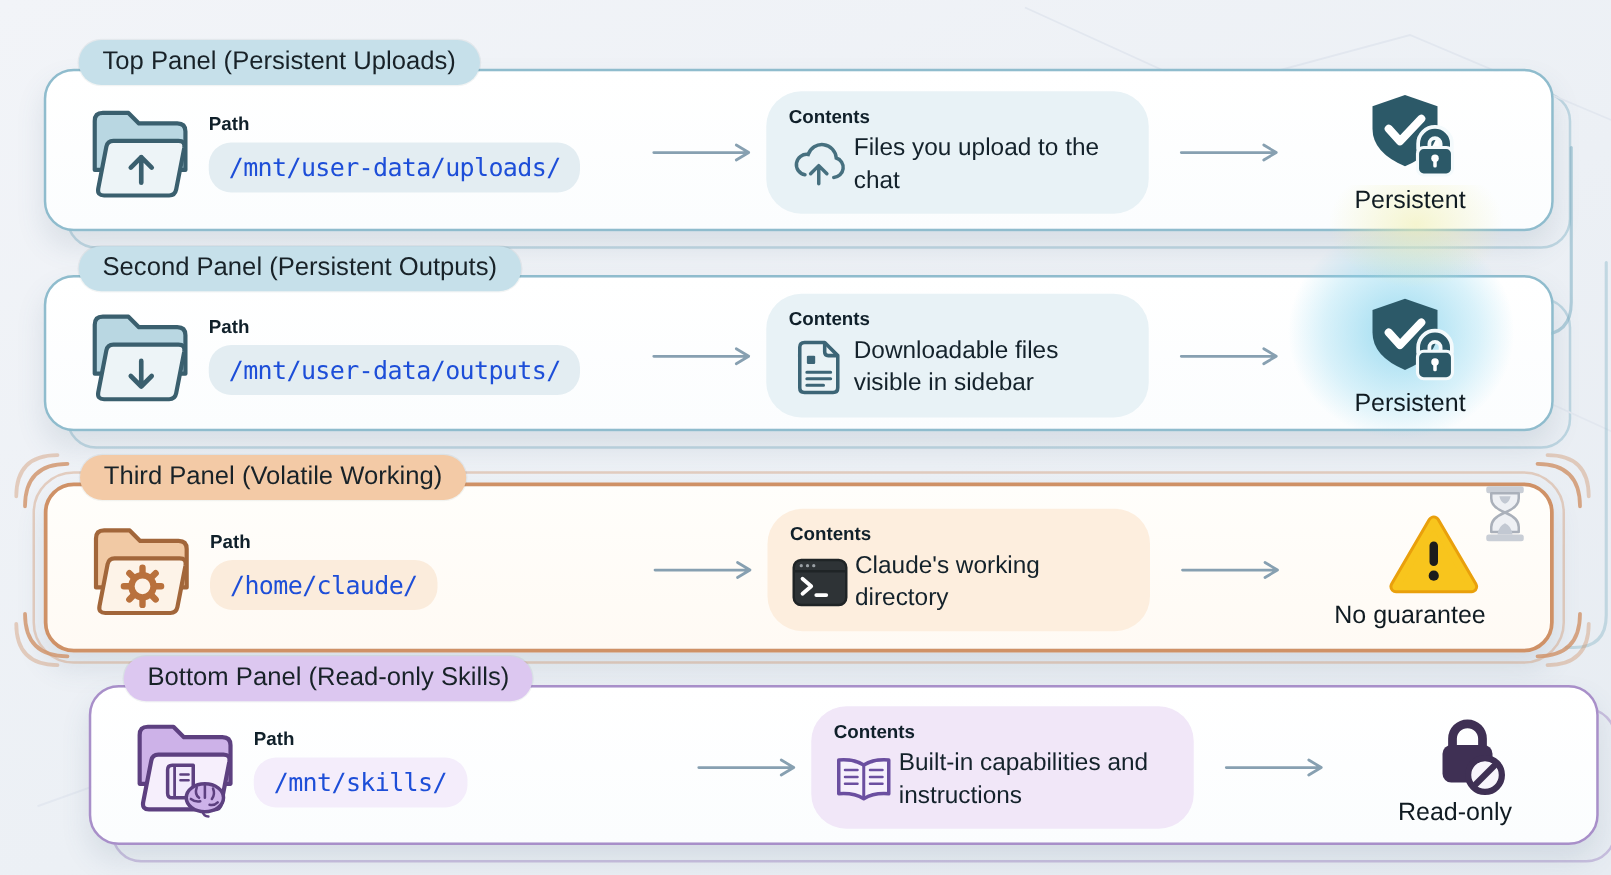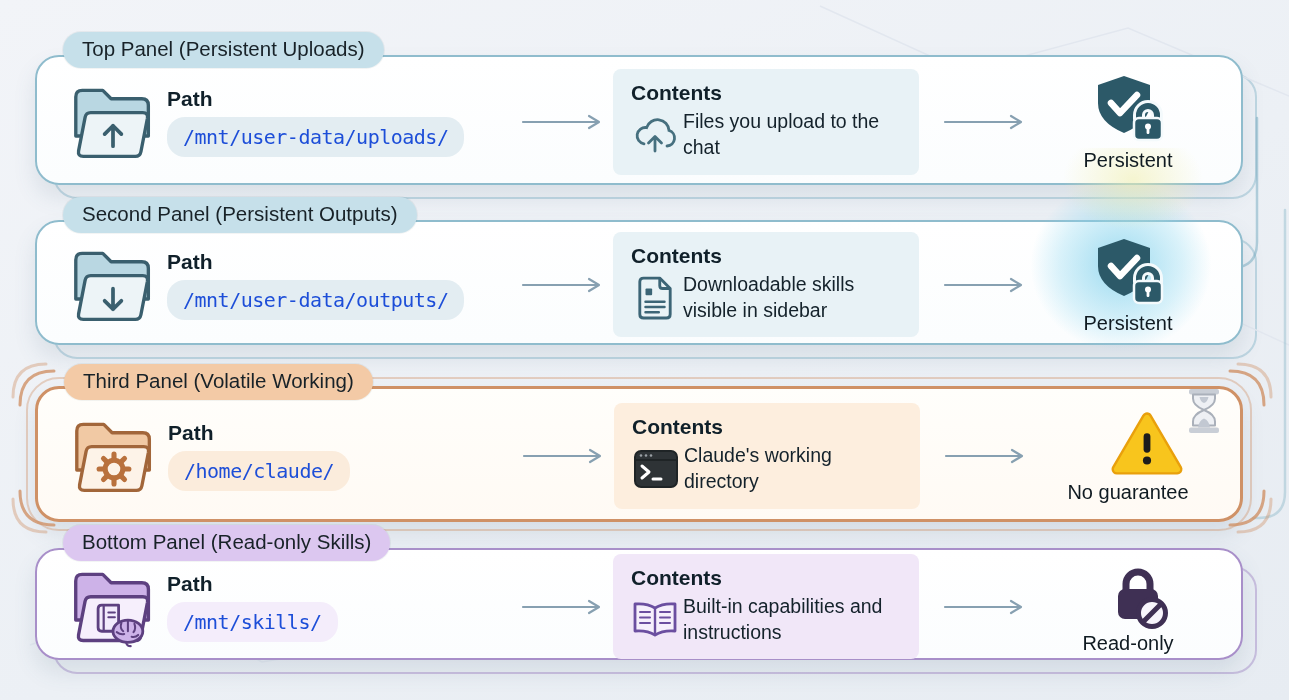--- a/index.html
+++ b/index.html
@@ -19,45 +19,45 @@
   }
   .echo::after{
     content:"";position:absolute;inset:0;border:2px solid var(--accent);
     border-radius:24px;opacity:.5;transform:translate(16px,16px);z-index:-1;
   }
   .p1{top:55px;height:130px;}
   .p2{top:220px;height:125px;}
   .p3{top:386px;height:136px;border-width:3px;
       background:linear-gradient(180deg,#fffefb 0%,#fffaf4 100%);
       outline:2px solid rgba(207,145,102,.38);outline-offset:7px;}
-  .p4{top:548px;height:112px;}
+  .p4{top:548px;height:128px;margin-left:36px;}
 
   .badge{
     position:absolute;top:-25px;left:26px;z-index:6;
     background:var(--badge-bg);border-radius:19px;
     padding:5px 19px 7px;font-size:20.5px;color:#182228;
     box-shadow:0 0 0 1px rgba(30,60,75,.06);
     white-space:nowrap;
   }
 
   .row{
     display:grid;height:100%;box-sizing:border-box;
     grid-template-columns:100px 350px 96px 322px 104px 1fr;
     align-items:center;padding:4px 24px 0 30px;
   }
   .icon-cell{justify-self:start;}
-  .path-label,.contents-title{font-weight:700;font-size:21px;color:#10202a;}
+  .path-label,.contents-title{font-weight:700;font-size:15px;color:#10202a;}
   .path-box{
     display:inline-block;margin-top:6px;padding:8px 16px;border-radius:18px;
     background:var(--path-bg);font-family:"DejaVu Sans Mono",monospace;
     font-size:20px;color:#1d4ed8;letter-spacing:-0.5px;white-space:nowrap;
   }
   .arrow-cell{justify-self:center;}
   .contents-box{
-    background:var(--box-bg);border-radius:8px;
+    background:var(--box-bg);border-radius:28px;
     padding:12px 18px 14px;width:fit-content;min-width:270px;
   }
   .contents-row{display:flex;align-items:center;gap:4px;margin-top:4px;}
   .cicon{width:48px;display:flex;justify-content:center;flex:none;}
   .contents-desc{font-size:19.5px;line-height:1.32;color:#14222b;width:205px;}
   .status{
     display:flex;flex-direction:column;align-items:flex-end;
     justify-self:center;position:relative;z-index:5;
   }
   .status-label{font-size:20px;color:#101b22;margin-top:3px;white-space:nowrap;}
@@ -168,21 +168,21 @@
         <div class="contents-title">Contents</div>
         <div class="contents-row">
           <span class="cicon">
             <svg width="38" height="46" viewBox="0 0 40 48">
               <path d="M8 3 h17 l11 11 v27 q0 4-4 4 H8 q-4 0-4-4 V7 q0-4 4-4 z" fill="#eaf3f6" stroke="#3c6576" stroke-width="3" stroke-linejoin="round"></path>
               <path d="M25 3 v8 q0 3 3 3 h8" fill="none" stroke="#3c6576" stroke-width="3" stroke-linejoin="round"></path>
               <rect x="10" y="14" width="7" height="7" rx="1" fill="#3c6576"></rect>
               <path d="M10 28 h20 M10 33.5 h20 M10 39 h14" stroke="#3c6576" stroke-width="2.6" stroke-linecap="round"></path>
             </svg>
           </span>
-          <span class="contents-desc">Downloadable skills visible in sidebar</span>
+          <span class="contents-desc">Downloadable files visible in sidebar</span>
         </div>
       </div>
     </div>
     <div class="arrow-cell">
       <svg width="88" height="18" viewBox="0 0 88 18">
           <path d="M2 9 H76 M68 3 L78 9 L68 15" fill="none" stroke="var(--arrow)" stroke-width="2.2" stroke-linecap="round" stroke-linejoin="round"></path>
         </svg>
     </div>
     <div class="status">
       <span>

